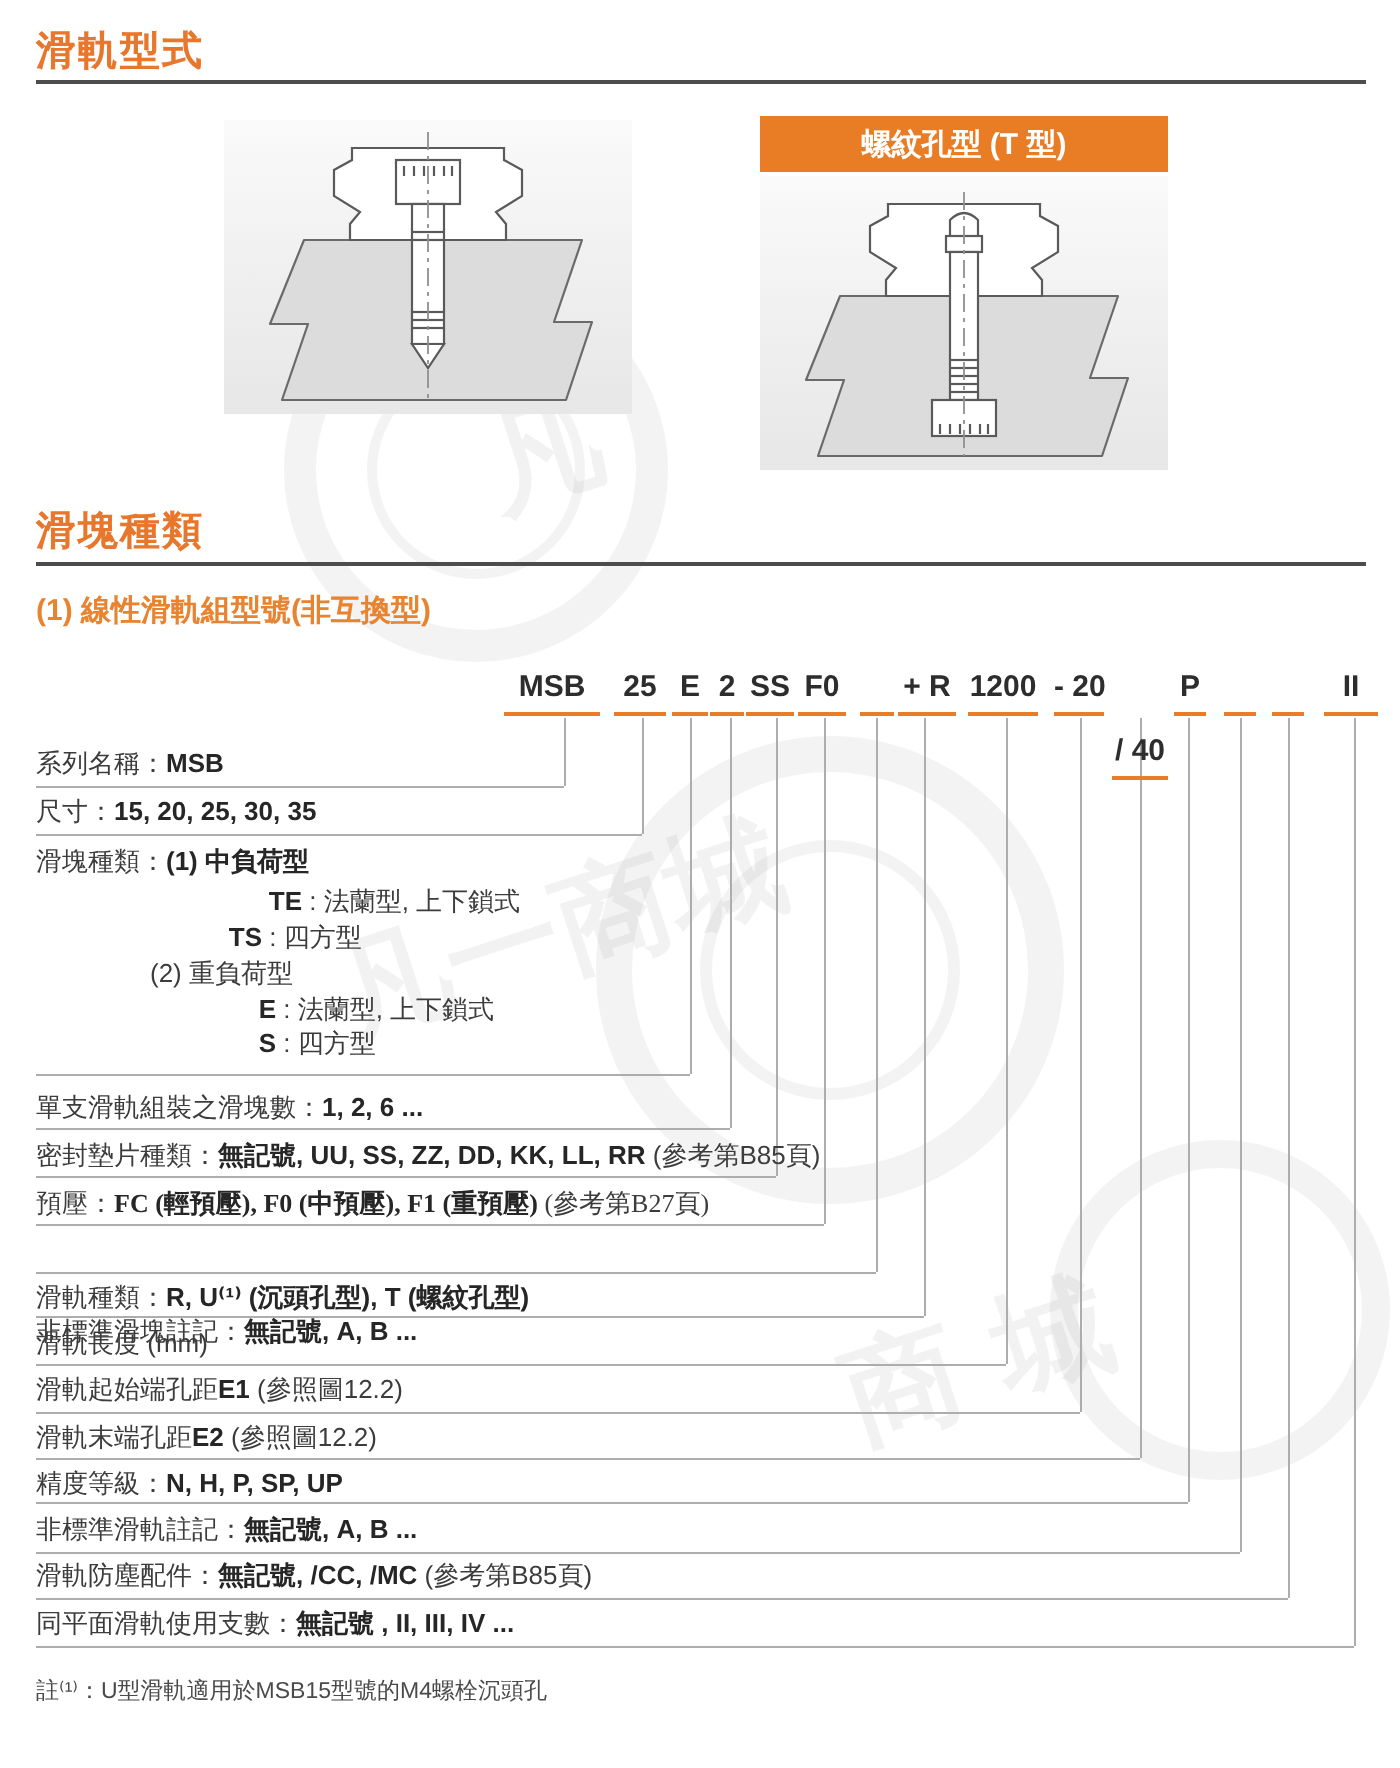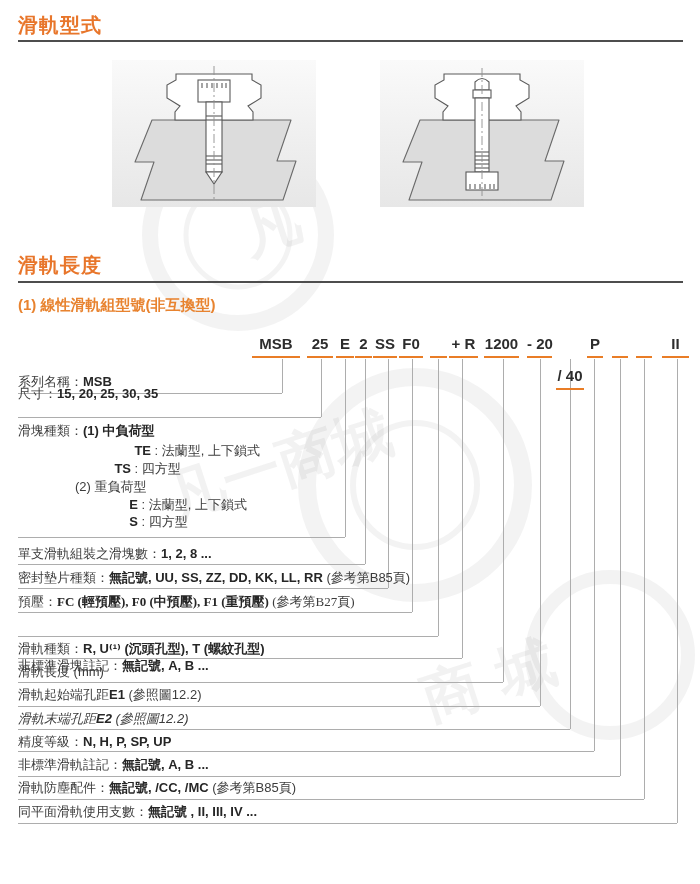--- a/index.html
+++ b/index.html
@@ -92,20 +92,21 @@
               <line x1="94" y1="100" x2="110" y2="100"></line>
             <line x1="94" y1="104" x2="110" y2="104"></line>
           </g>
           <path class="inkfill" d="M94,112 L110,112 L102,124 Z"></path>
           <line class="cline" x1="102" y1="6" x2="102" y2="140"></line>
         </svg>
       </div>
     </div>
 
     <div class="diagram-box" style="left:380px;top:58px">
+      <div class="diagram-header">螺紋孔型 (T 型)</div>
       <div class="diagram-body">
         <svg width="204" height="147" viewBox="0 0 204 147">
           <path class="basefill" d="M40,60 L179,60 L165,101 L184,101 L171,140 L29,140 L42,102 L23,102 Z"></path>
           <path class="inkfill" d="M64,14 L140,14 L140,20 L149,25 L149,38 L136,46 L141,52 L141,60 L63,60 L63,52 L68,46 L55,38 L55,25 L64,20 Z"></path>
           <path class="inkfill" d="M95,22 Q102,15 109,22 L109,30 L95,30 Z"></path>
           <rect class="inkfill" x="93" y="30" width="18" height="8"></rect>
           <rect class="inkfill" x="95" y="38" width="14" height="74"></rect>
           <g class="ink">
             <line x1="95" y1="92" x2="109" y2="92"></line>
               <line x1="95" y1="96" x2="109" y2="96"></line>
@@ -120,21 +121,21 @@
             <line x1="100" y1="124" x2="100" y2="129"></line>
               <line x1="105" y1="124" x2="105" y2="129"></line>
             <line x1="110" y1="124" x2="110" y2="129"></line>
               <line x1="114" y1="124" x2="114" y2="129"></line>
           </g>
           <line class="cline" x1="102" y1="8" x2="102" y2="140"></line>
         </svg>
       </div>
     </div>
 
-    <div class="sec-title" style="top:252px">滑軌長度</div>
+    <div class="sec-title" style="top:252px">滑塊種類</div>
     <div class="rule" style="top:281px"></div>
     <div class="sub-title" style="top:296px">(1) 線性滑軌組型號(非互換型)</div>
 
     <div id="code-area">
         <div class="vline" style="left: 282px; height: 34px;"></div>
         <div class="vline" style="left: 321px; height: 58px;"></div>
         <div class="vline" style="left: 345px; height: 178px;"></div>
         <div class="vline" style="left: 365px; height: 205px;"></div>
         <div class="vline" style="left: 388px; height: 229px;"></div>
         <div class="vline" style="left: 412px; height: 253px;"></div>
@@ -157,49 +158,50 @@
         <div class="seg" style="left: 449px; width: 29px;">+ R</div>
         <div class="seg" style="left: 484px; width: 35px;">1200</div>
         <div class="seg" style="left: 527px; width: 25px;">- 20</div>
         <div class="seg" style="left: 556px; width: 28px; margin-top: 32px;">/ 40</div>
         <div class="seg" style="left: 587px; width: 16px;">P</div>
         <div class="seg" style="left: 612px; width: 16px;"></div>
         <div class="seg" style="left: 636px; width: 16px;"></div>
         <div class="seg" style="left: 662px; width: 27px;">II</div>
         <div class="row" style="top: 374px;"><span class="lab">系列名稱：</span><span class="val">MSB</span></div>
         <div class="rline" style="top: 393px; width: 264px;"></div>
-        <div class="row" style="top: 386px;"><span class="lab">尺寸：</span><span class="val">15, 20, 25, 30, 35</span></div>
+        <div class="row" style="top: 398px;"><span class="lab">尺寸：</span><span class="val">15, 20, 25, 30, 35</span></div>
         <div class="rline" style="top: 417px; width: 303px;"></div>
         <div class="row" style="top: 423px;"><span class="lab">滑塊種類：</span><span class="val">(1) 中負荷型</span></div>
         <div class="rline" style="top: 537px; width: 327px;"></div>
         <div class="subline" style="left: 113px; top: 443px; margin-left: 20px;"><span class="code">TE</span><span> : 法蘭型, 上下鎖式</span></div>
         <div class="subline" style="left: 113px; top: 461px;"><span class="code">TS</span><span> : 四方型</span></div>
         <div class="subline" style="left: 75px; top: 479px; text-align: center;"><span>(2) 重負荷型</span></div>
         <div class="subline" style="left: 120px; top: 497px;"><span class="code">E</span><span> : 法蘭型, 上下鎖式</span></div>
         <div class="subline" style="left: 120px; top: 514px;"><span class="code">S</span><span> : 四方型</span></div>
-        <div class="row" style="top: 546px;"><span class="lab">單支滑軌組裝之滑塊數：</span><span class="val">1, 2, 8 ...</span></div>
+        <div class="row" style="top: 546px;"><span class="lab">單支滑軌組裝之滑塊數：</span><span class="val">1, 2, 6 ...</span></div>
         <div class="rline" style="top: 564px; width: 347px;"></div>
         <div class="row" style="top: 570px;"><span class="lab">密封墊片種類：</span><span class="val">無記號, UU, SS, ZZ, DD, KK, LL, RR</span><span class="note"> (參考第B85頁)</span></div>
         <div class="rline" style="top: 588px; width: 370px;"></div>
         <div class="row" style="top: 594px; font-family: Liberation Serif, serif;"><span class="lab">預壓：</span><span class="val">FC (輕預壓), F0 (中預壓), F1 (重預壓)</span><span class="note"> (參考第B27頁)</span></div>
         <div class="rline" style="top: 612px; width: 394px;"></div>
         <div class="row" style="top: 618px; margin-top: 40px;"><span class="lab">非標準滑塊註記：</span><span class="val">無記號, A, B ...</span></div>
         <div class="rline" style="top: 636px; width: 420px;"></div>
         <div class="row" style="top: 641px;"><span class="lab">滑軌種類：</span><span class="val">R, U⁽¹⁾ (沉頭孔型), T (螺紋孔型)</span></div>
         <div class="rline" style="top: 658px; width: 444px;"></div>
         <div class="row" style="top: 664px;"><span class="lab">滑軌長度 (mm)</span></div>
         <div class="rline" style="top: 682px; width: 485px;"></div>
         <div class="row" style="top: 687px;"><span class="lab">滑軌起始端孔距</span><span class="val">E1</span><span class="note"> (參照圖12.2)</span></div>
         <div class="rline" style="top: 706px; width: 522px;"></div>
-        <div class="row" style="top: 711px; font-style: italic;"><span class="lab">滑軌末端孔距</span><span class="val">E2</span><span class="note"> (參照圖12.2)</span></div>
+        <div class="row" style="top: 711px;"><span class="lab">滑軌末端孔距</span><span class="val">E2</span><span class="note"> (參照圖12.2)</span></div>
         <div class="rline" style="top: 729px; width: 552px;"></div>
         <div class="row" style="top: 734px;"><span class="lab">精度等級：</span><span class="val">N, H, P, SP, UP</span></div>
         <div class="rline" style="top: 751px; width: 576px;"></div>
         <div class="row" style="top: 757px;"><span class="lab">非標準滑軌註記：</span><span class="val">無記號, A, B ...</span></div>
         <div class="rline" style="top: 776px; width: 602px;"></div>
         <div class="row" style="top: 780px;"><span class="lab">滑軌防塵配件：</span><span class="val">無記號, /CC, /MC</span><span class="note"> (參考第B85頁)</span></div>
         <div class="rline" style="top: 799px; width: 626px;"></div>
         <div class="row" style="top: 804px;"><span class="lab">同平面滑軌使用支數：</span><span class="val">無記號 , II, III, IV ...</span></div>
         <div class="rline" style="top: 823px; width: 659px;"></div>
       </div>
 
+    <div class="footnote" style="top:838px">註⁽¹⁾：U型滑軌適用於MSB15型號的M4螺栓沉頭孔</div>
   </div>
 </div>
 
 </body></html>

